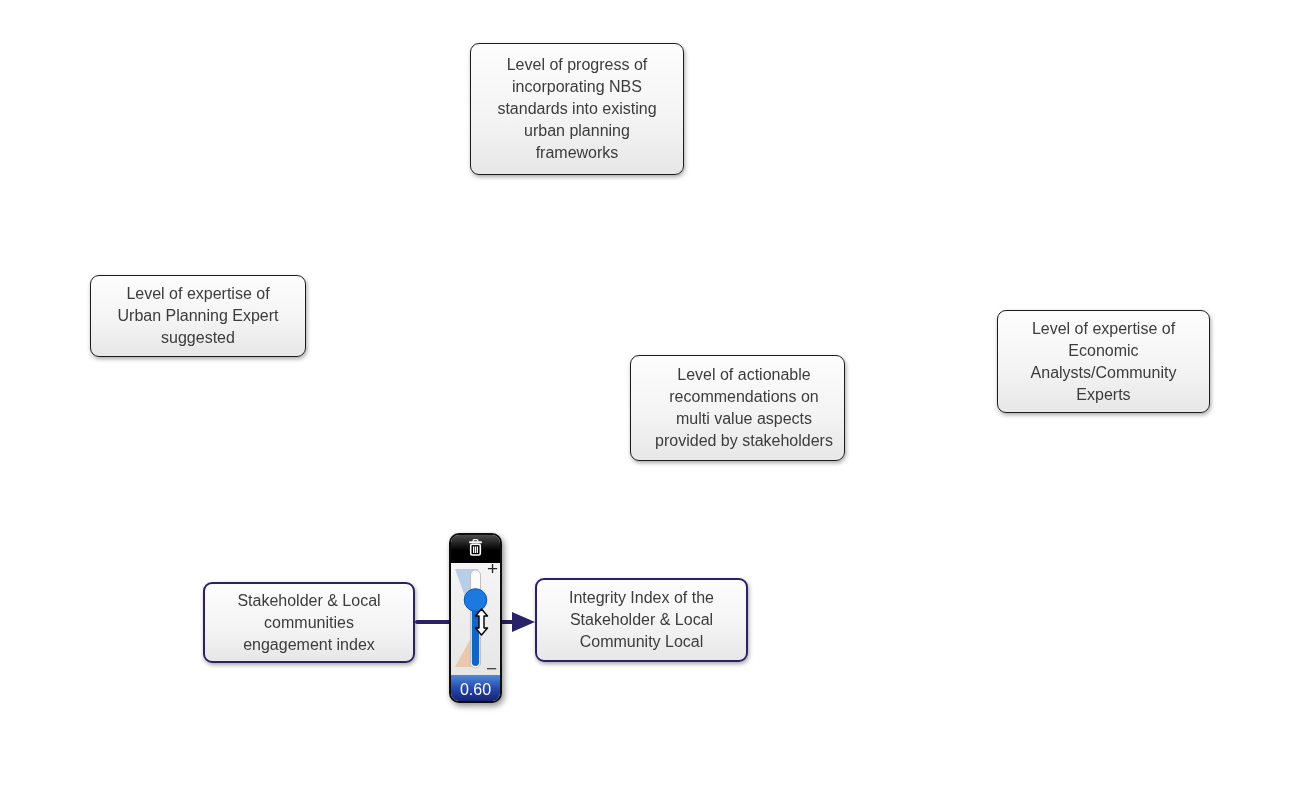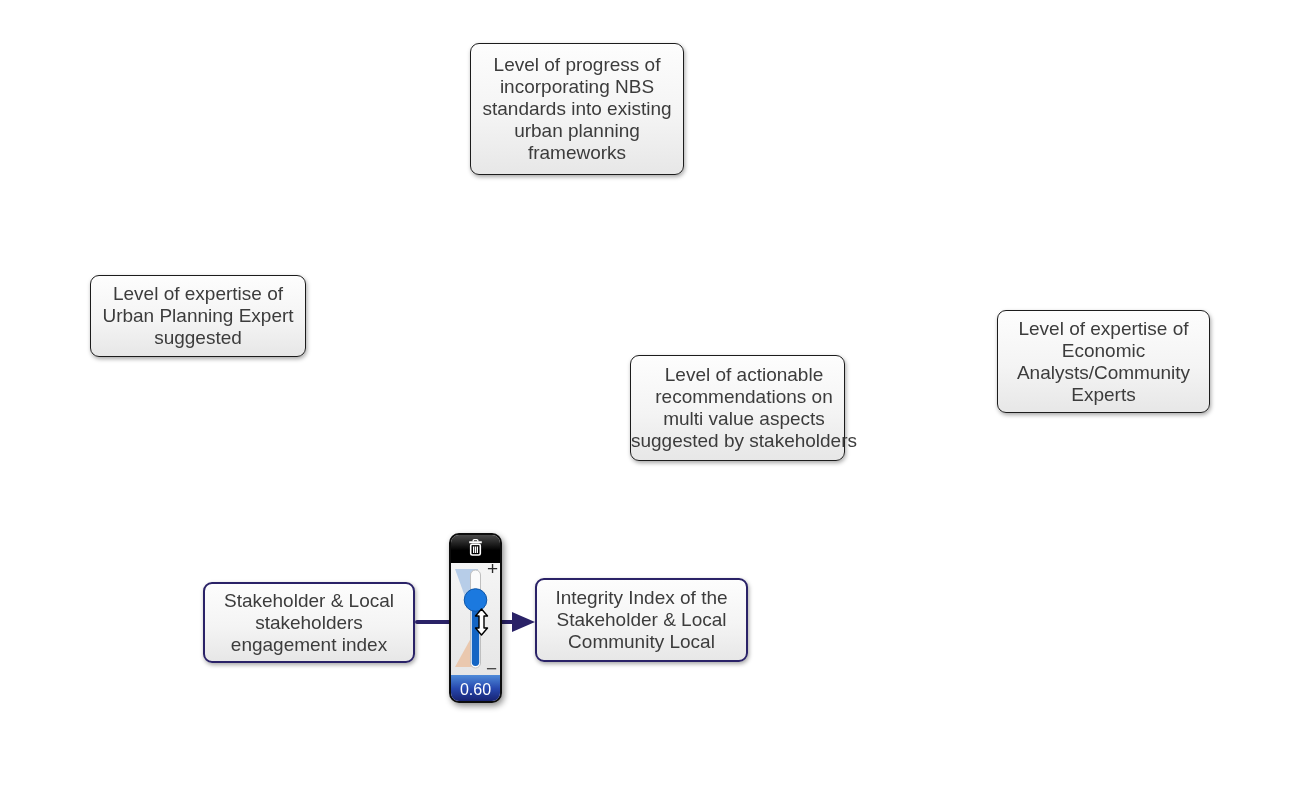--- a/index.html
+++ b/index.html
@@ -10,21 +10,21 @@
   
   .node{
     position:absolute;box-sizing:border-box;
     display:flex;align-items:center;justify-content:center;
     background:linear-gradient(180deg,#fdfdfd 0%,#f4f4f4 55%,#e7e7e7 100%);
     border:1.5px solid #1c1c1c;border-radius:9px;
     box-shadow:1px 2px 4px rgba(0,0,0,0.35);
     color:#3c3c3c;text-align:center;
   }
   .node.connected{border:2.5px solid #2a2267;}
-  .node .label{font-size:19px;line-height:22px;}
+  .node .label{font-size:16px;line-height:22px;}
   .node .label div{white-space:nowrap;}
   .n1{left:470px;top:43px;width:214px;height:132px;}
   .n2{left:757px;top:103px;width:213px;height:85px;}
   .n3{left:90px;top:275px;width:216px;height:82px;}
   .n4{left:630px;top:355px;width:215px;height:106px;padding-left:13px;}
   .n5{left:997px;top:310px;width:213px;height:103px;}
   .n6{left:203px;top:582px;width:212px;height:81px;}
   .n7{left:535px;top:578px;width:213px;height:84px;}
   
   .edge-line{
@@ -89,37 +89,37 @@
         <div>Urban Planning Expert</div>
         <div>suggested</div>
       </div>
   </div>
 
   <div class="node n4">
     <div class="label">
         <div>Level of actionable</div>
         <div>recommendations on</div>
         <div>multi value aspects</div>
-        <div>suggested by stakeholders</div>
+        <div>provided by stakeholders</div>
       </div>
   </div>
 
   <div class="node n5">
     <div class="label">
         <div>Level of expertise of</div>
         <div>Economic</div>
         <div>Analysts/Community</div>
         <div>Experts</div>
       </div>
   </div>
 
   <div class="node n6 connected">
     <div class="label">
         <div>Stakeholder &amp; Local</div>
-        <div>stakeholders</div>
+        <div>communities</div>
         <div>engagement index</div>
       </div>
   </div>
 
   <div class="node n7 connected">
     <div class="label">
         <div>Integrity Index of the</div>
         <div>Stakeholder &amp; Local</div>
         <div>Community Local</div>
       </div>

